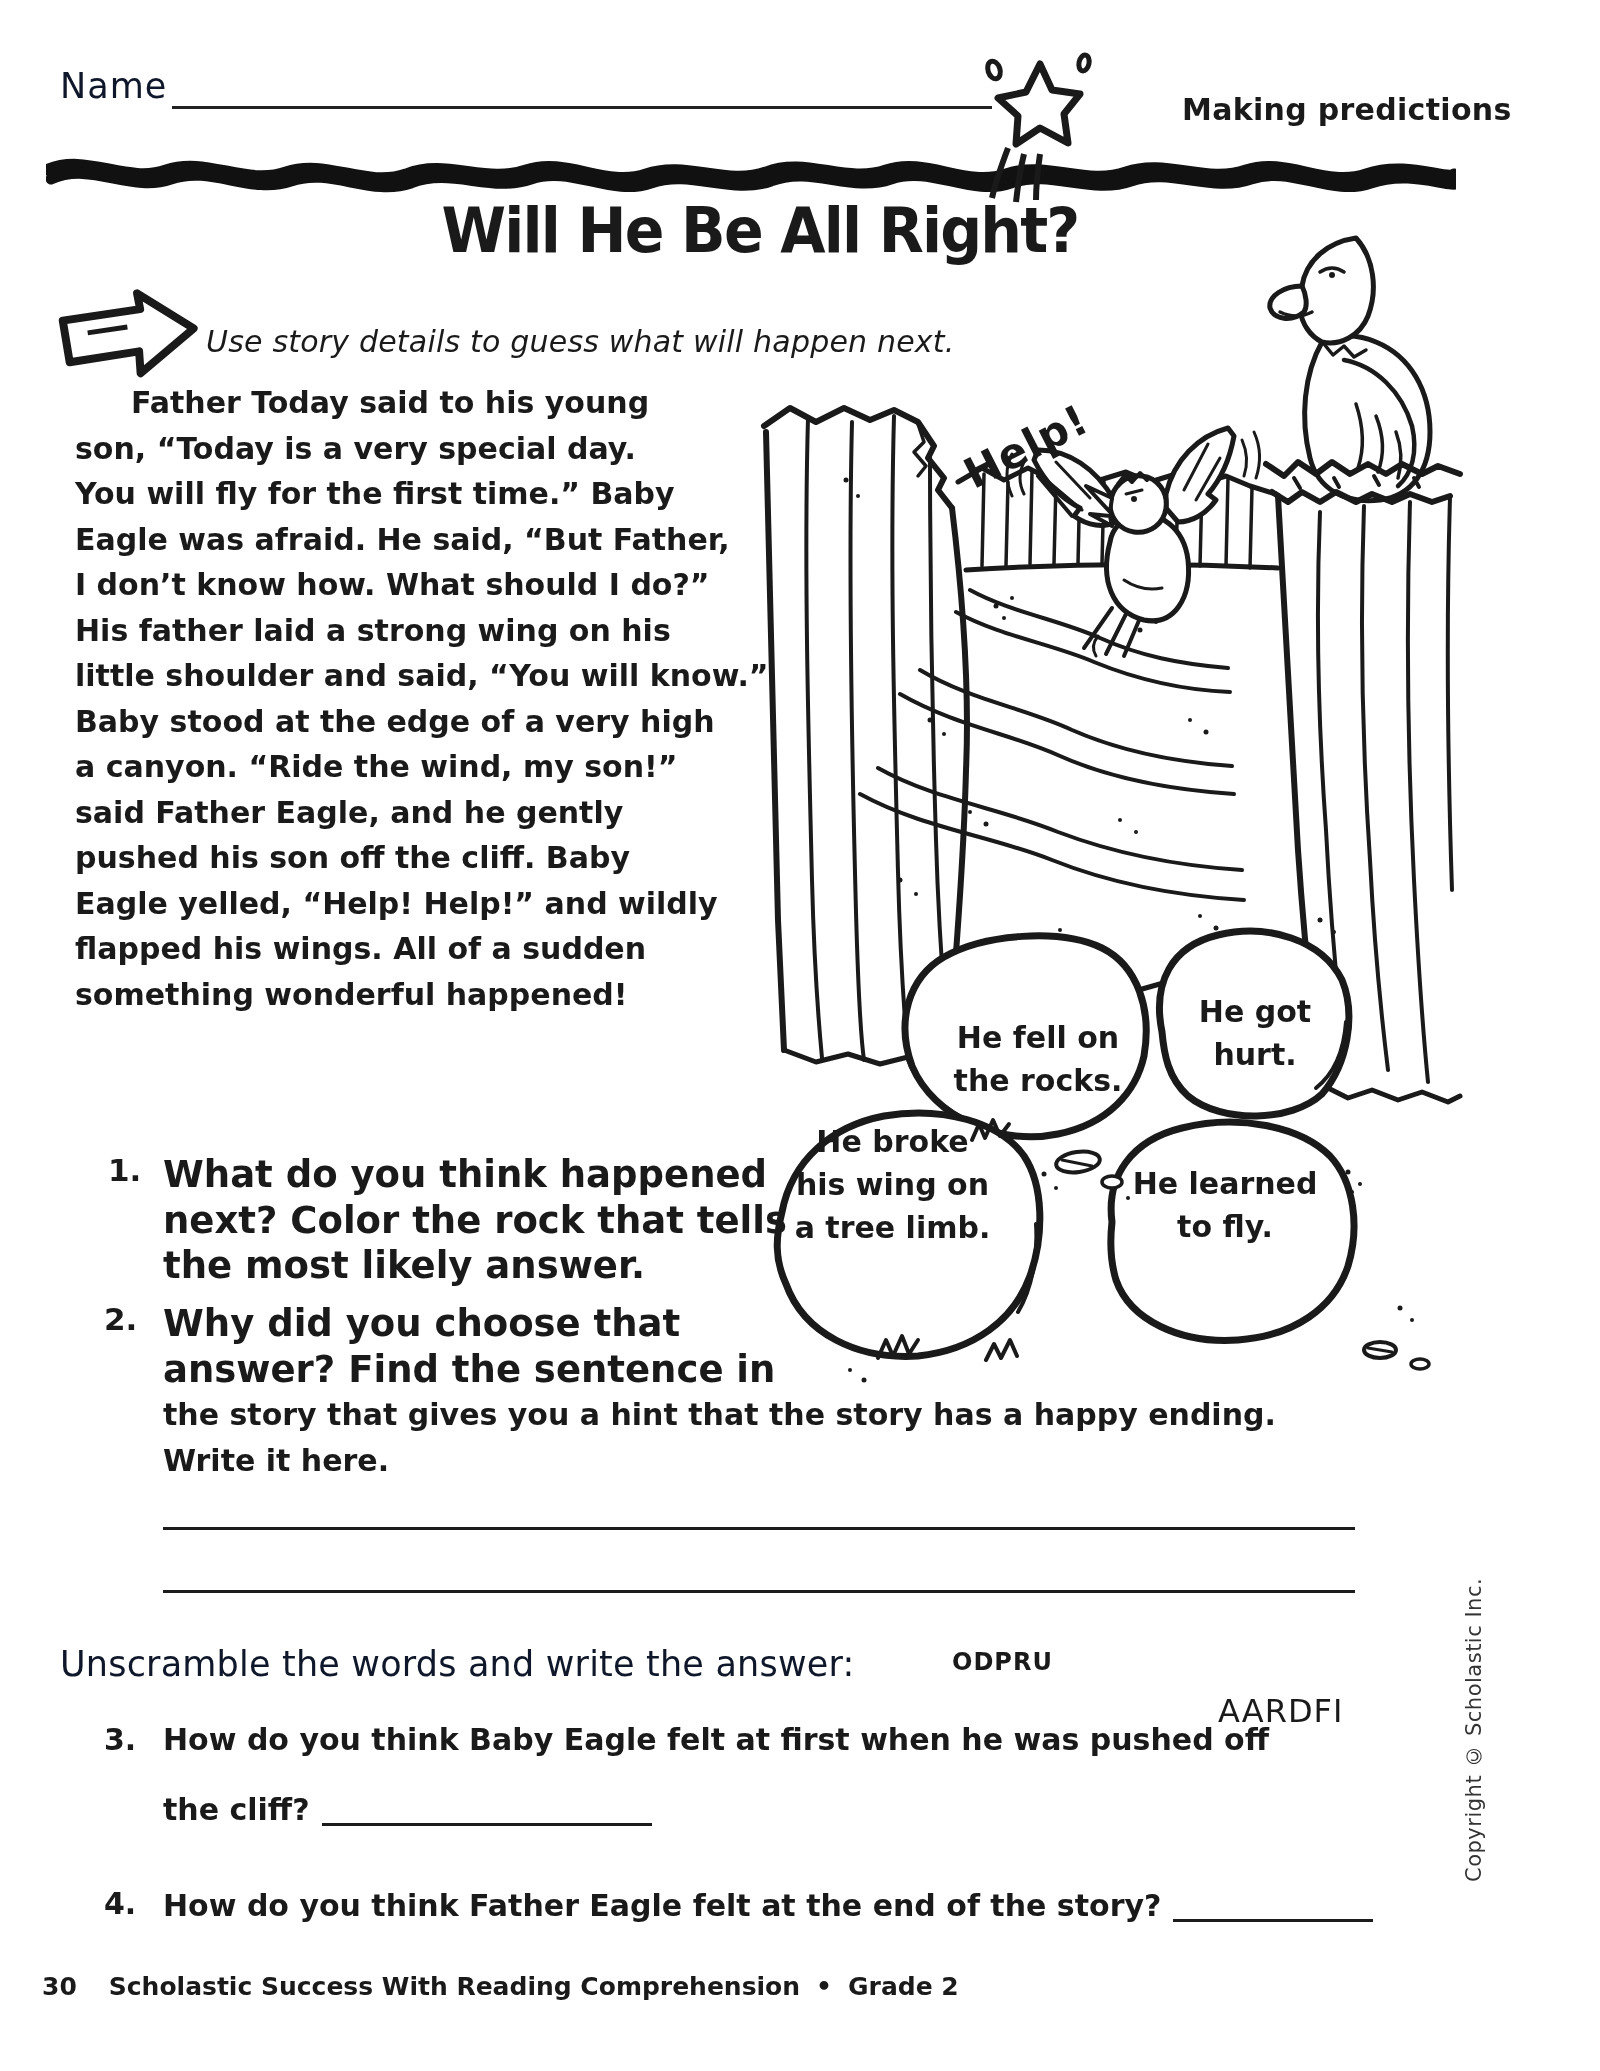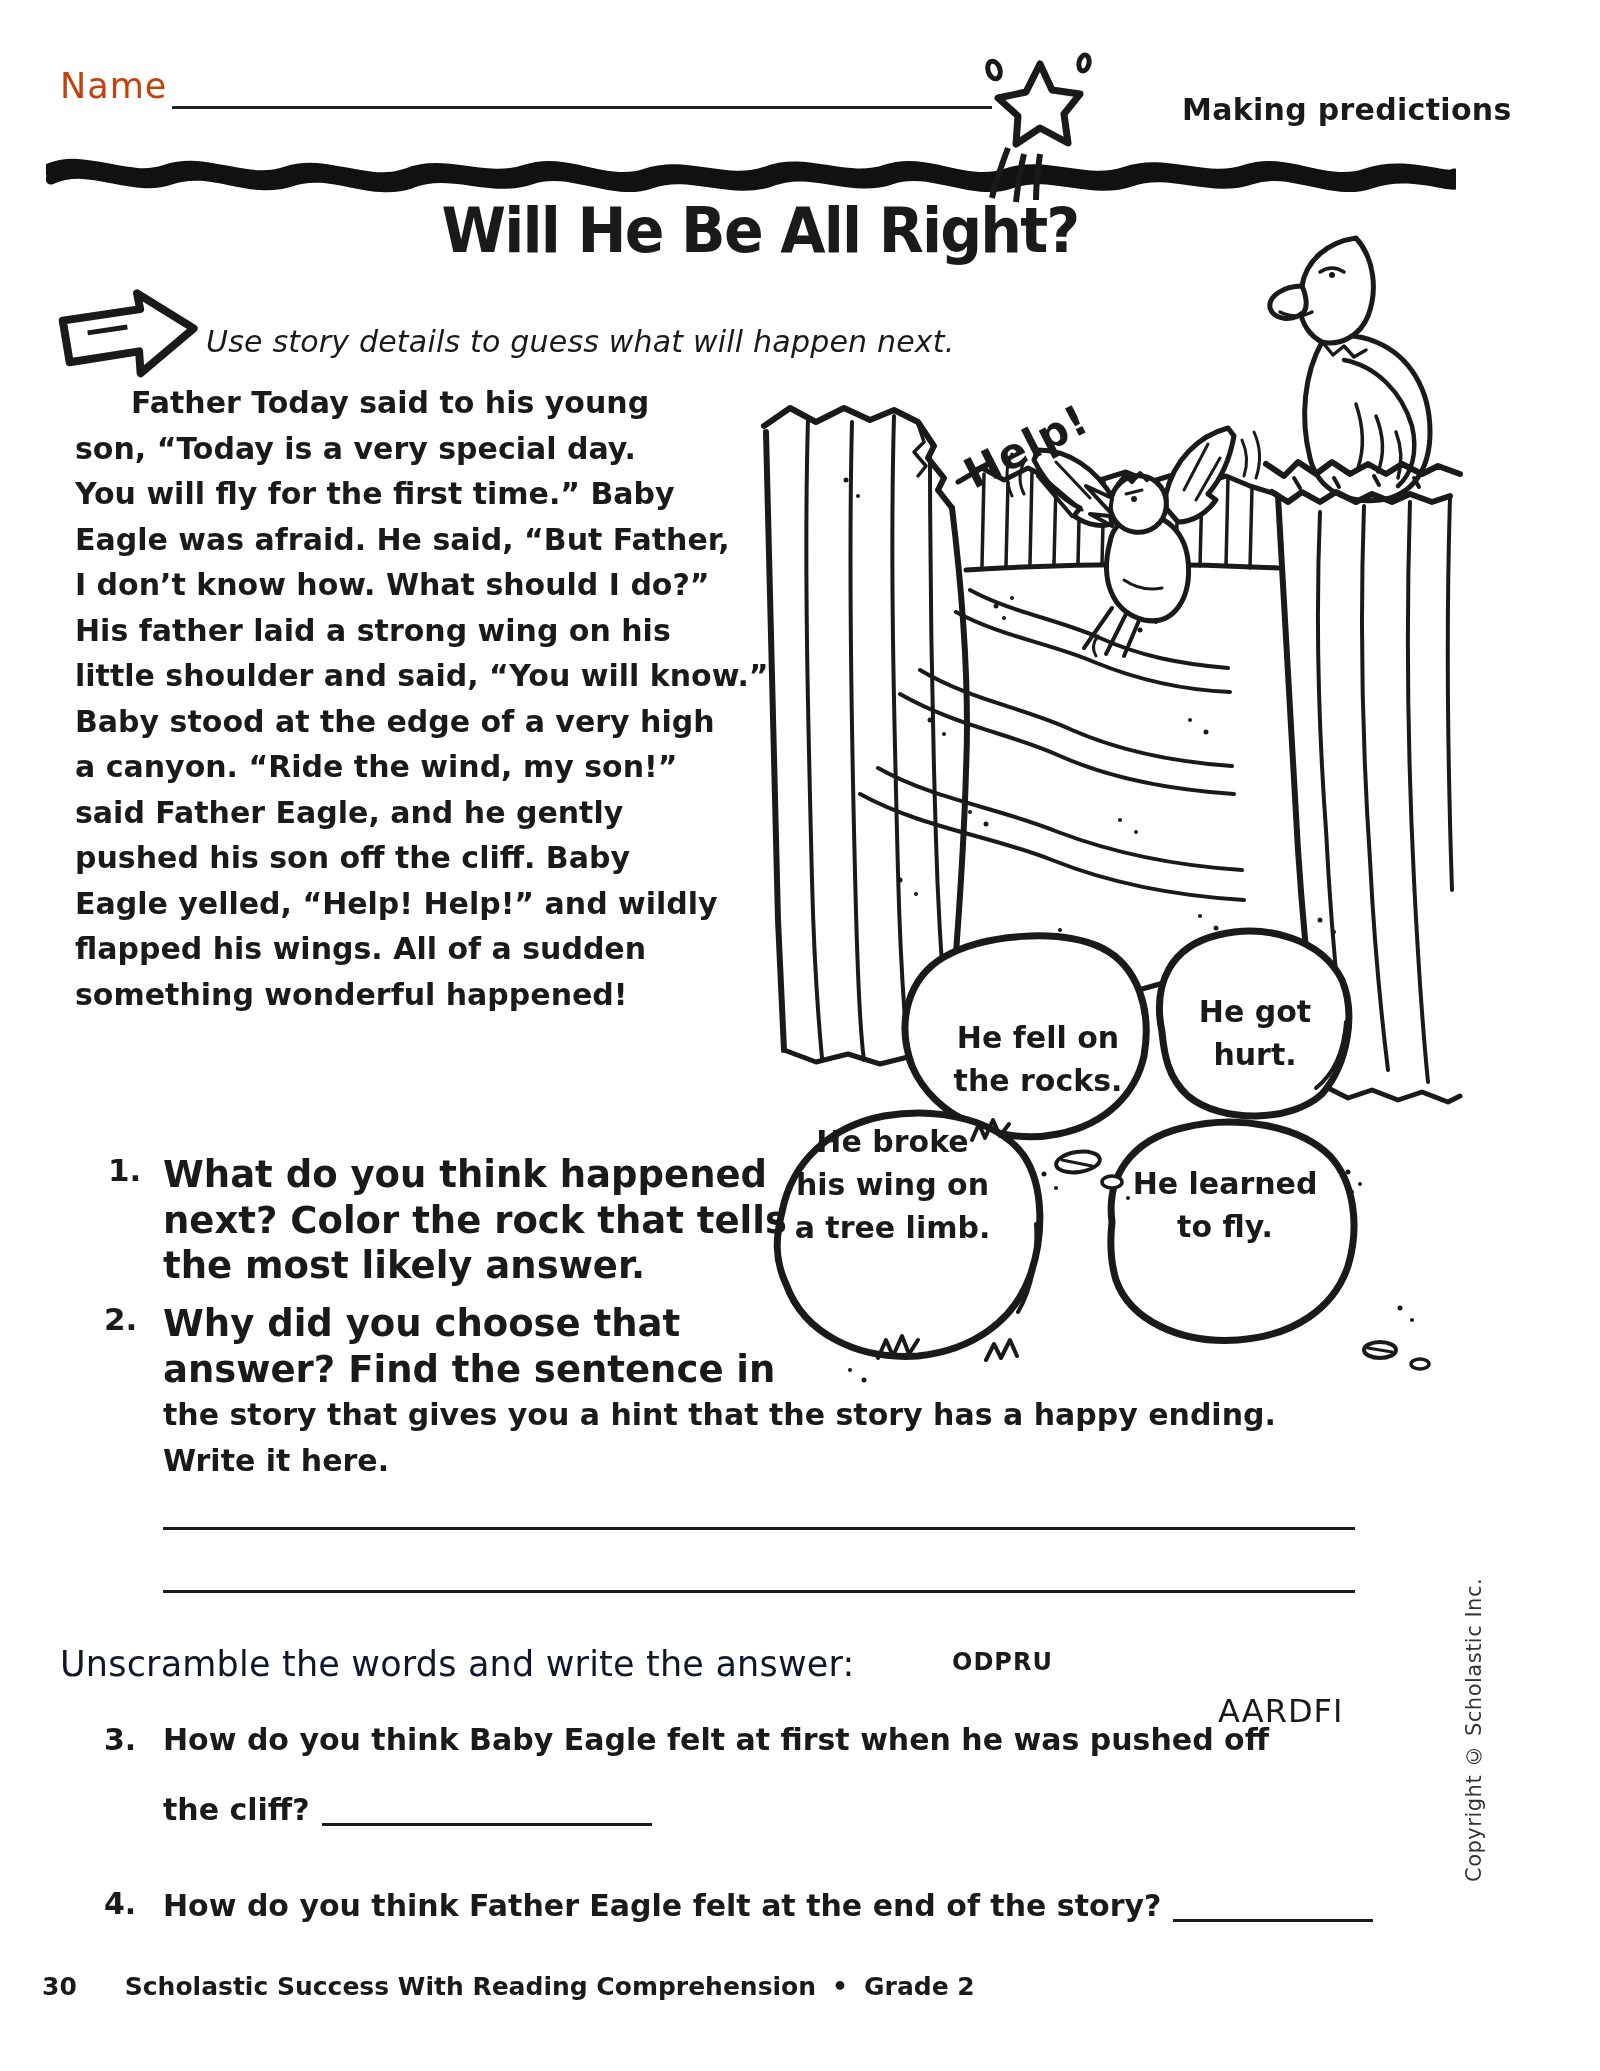--- a/index.html
+++ b/index.html
@@ -2,21 +2,21 @@
 <html><head>
 <meta charset="utf-8">
 <style>
   *{box-sizing:border-box}
   html,body{margin:0;padding:0;background:#fff}
   .page{position:relative;width:1600px;height:2071px;background:#fff;color:#1a1a1a;
         font-family:"DejaVu Sans","Liberation Sans",sans-serif;overflow:hidden}
   .a{position:absolute}
 
   
-  #name-label{left:60px;top:66px;font-size:35px;color:#c2410c;letter-spacing:1px}
+  #name-label{left:60px;top:66px;font-size:35px;color:#0f172a;letter-spacing:1px}
   #name-line{left:172px;top:106px;width:820px;height:0;border-bottom:3px solid #222}
   #topic{left:1182px;top:92px;font-size:30px;font-weight:bold;letter-spacing:.3px}
   #star{left:978px;top:46px}
   #divider{left:46px;top:144px}
 
   
   #title{left:310px;top:194px;width:900px;text-align:center;font-size:63px;font-weight:bold;
          letter-spacing:-2px;transform:scaleX(.93)}
   #arrow{left:54px;top:286px}
   #subtitle{left:206px;top:324px;font-size:30px;font-style:italic;letter-spacing:.2px}
@@ -48,21 +48,21 @@
   #q3-blank{width:330px}
   #q4-blank{width:200px}
 
   
   #unscramble-instruction{left:60px;top:1644px;font-size:35px;letter-spacing:.2px;color:#0f172a}
   #unscramble-word-1{left:952px;top:1648px;font-size:24px;font-weight:bold;letter-spacing:1px}
   #unscramble-word-2{left:1218px;top:1692px;font-size:32px;font-weight:normal;letter-spacing:1px}
 
   
   #footer{left:42px;top:1972px;font-size:25px;font-weight:bold;display:flex;align-items:baseline}
-  #footer-page{margin-right:48px}
+  #footer-page{margin-right:32px}
   #footer-bullet{margin:0 16px}
   #copyright{left:1462px;top:1512px;height:370px;font-size:21px;color:#333;
              writing-mode:vertical-rl;transform:rotate(180deg);letter-spacing:.5px}
 
   
   #illustration{left:760px;top:160px;width:700px;height:1200px}
   #illustration svg{overflow:visible;display:block}
   .rock-label{position:absolute;text-align:center;font-weight:bold;font-size:30px;line-height:43px}
   .rock-line{white-space:nowrap}
   #rock-label-1{left:168px;top:856px;width:220px}

